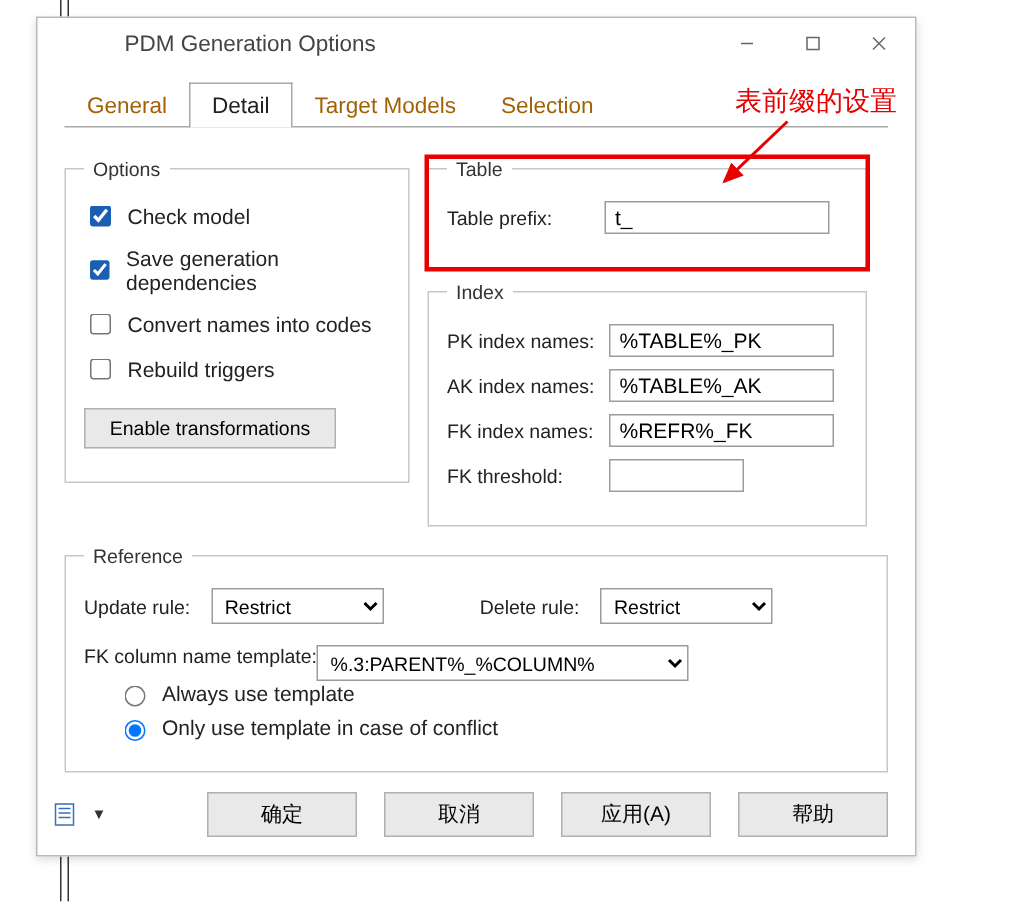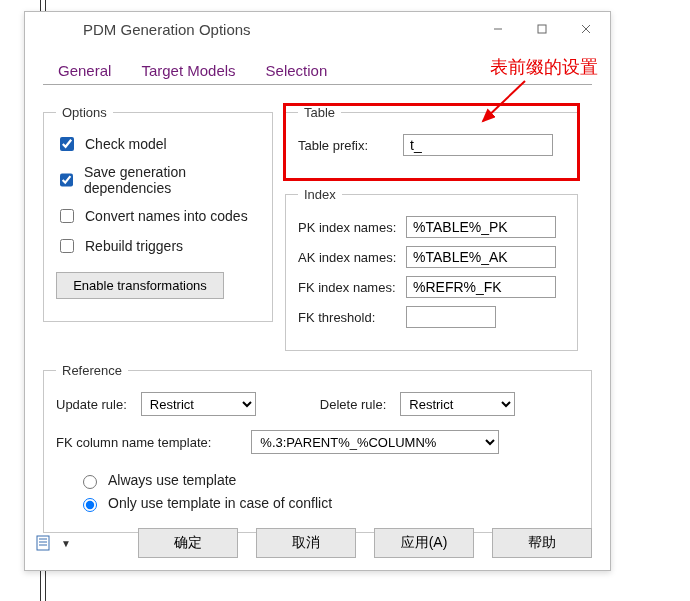--- a/index.html
+++ b/index.html
@@ -45,21 +45,21 @@
 
   .tabs {
     display: flex;
     align-items: flex-end;
     border-bottom: 1px solid #a8a8a8;
     height: 33px;
     position: relative;
   }
   .tab {
     padding: 6px 14px;
-    color: #701a75;
+    color: #a16207;
     font-size: 15px;
     border: 1px solid transparent;
     border-bottom: none;
     position: relative;
     top: 1px;
     background: transparent;
   }
   .tab.active {
     border-color: #a8a8a8;
     background: #fff;
@@ -123,21 +123,21 @@
   .reference-box {
     margin-top: 12px;
   }
   .refrow1 { display:flex; gap:24px; align-items:flex-start; margin-bottom:14px;}
   .refrow1 .pair { display:flex; align-items:center; gap:14px; }
   select.combo {
     width:115px;height:24px;
     border:1px solid #9c9c9c; background:#fff;
     font-family: inherit; font-size:13px; padding:0 4px;
   }
-  .fkcol-row { display:flex; gap:40px; align-items:center; margin-bottom:18px;}
+  .fkcol-row { display:flex; align-items:flex-start; }
   .fkcol-row select.combo { width:248px;}
   label.radio { display:flex; align-items:flex-start; gap:8px; font-size:14px; margin-left:22px; margin-bottom:6px;}
   input[type=radio]{ width:14px; height:14px;}
 
   .bottombar {
     position:absolute; left:8px; right:18px; bottom:12px;
     display:flex; align-items:center;
   }
   .icon-small { width:24px; height:22px; display:flex; align-items:center; justify-content:center;}
   .dropdown-caret { margin-left:4px; font-size:10px; color:#333;}
@@ -180,20 +180,21 @@
           <line x1="1" y1="1" x2="9" y2="9"></line>
           <line x1="9" y1="1" x2="1" y2="9"></line>
         </svg>
     </div>
   </div>
 
   <div class="client">
 
     <div class="tabs">
       <div class="tab">General</div>
+      <div class="tab active">Detail</div>
       <div class="tab">Target Models</div>
       <div class="tab">Selection</div>
     </div>
 
     <div class="row2">
       <fieldset class="options-box">
         <legend>Options</legend>
         <label class="chk">
           <input type="checkbox" checked="" style="">
           <span>Check model</span>

